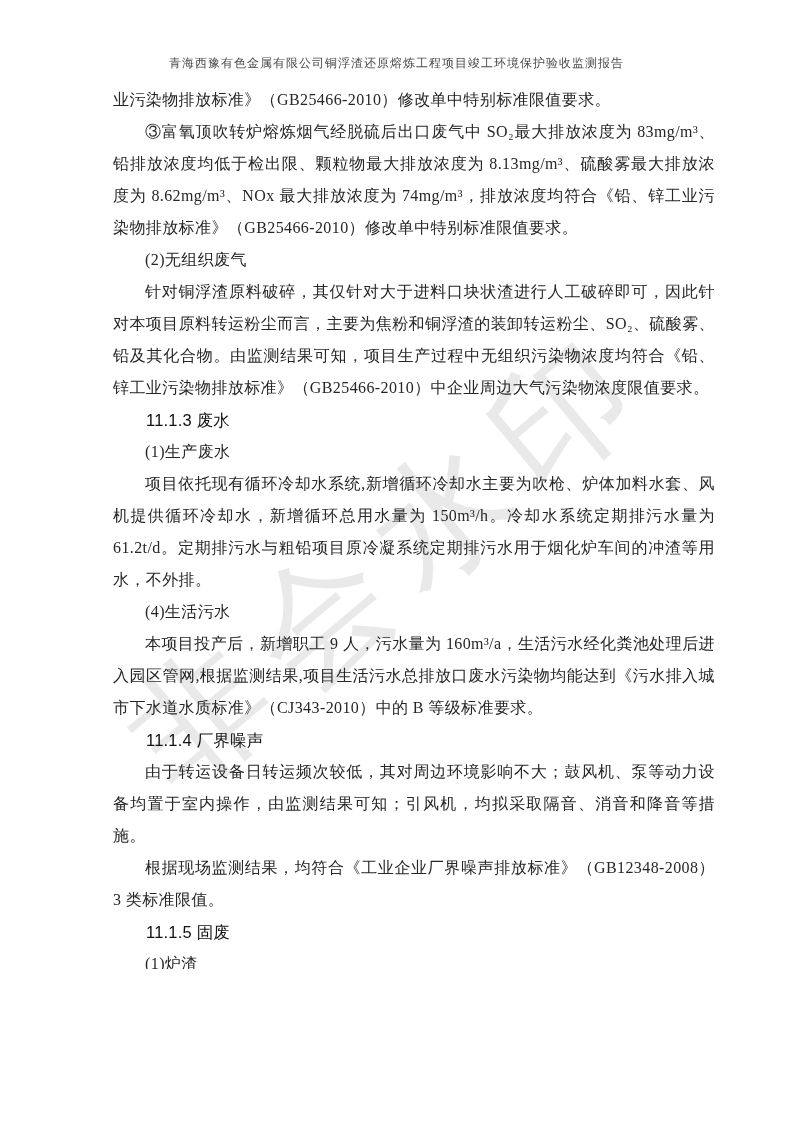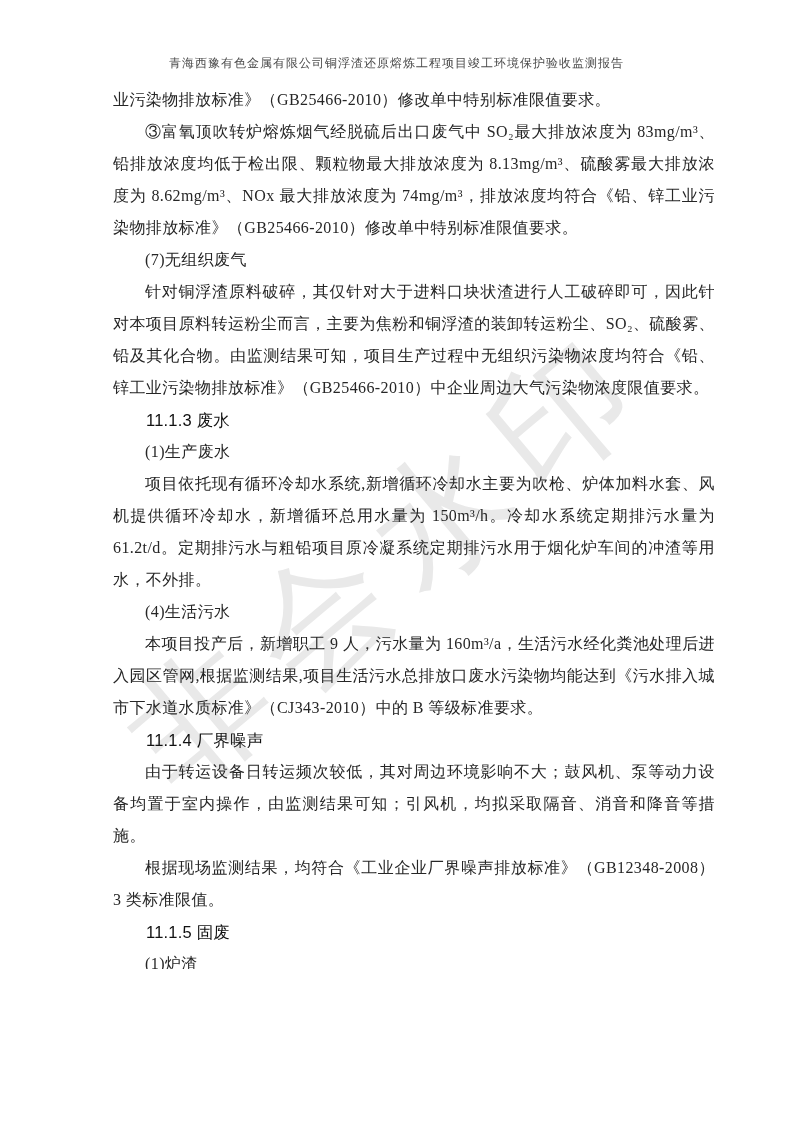--- a/index.html
+++ b/index.html
@@ -75,21 +75,21 @@
 
 <div class="page">
 
   <div class="doc-header">青海西豫有色金属有限公司铜浮渣还原熔炼工程项目竣工环境保护验收监测报告</div>
 
   <div class="watermark">非会水印</div>
 
   <div class="content">
     <div class="para flush">业污染物排放标准》（GB25466-2010）修改单中特别标准限值要求。</div>
     <div class="para">③富氧顶吹转炉熔炼烟气经脱硫后出口废气中 SO₂最大排放浓度为 83mg/m³、铅排放浓度均低于检出限、颗粒物最大排放浓度为 8.13mg/m³、硫酸雾最大排放浓度为 8.62mg/m³、NOx 最大排放浓度为 74mg/m³，排放浓度均符合《铅、锌工业污染物排放标准》（GB25466-2010）修改单中特别标准限值要求。</div>
-    <div class="para">(7)无组织废气</div>
+    <div class="para">(2)无组织废气</div>
     <div class="para">针对铜浮渣原料破碎，其仅针对大于进料口块状渣进行人工破碎即可，因此针对本项目原料转运粉尘而言，主要为焦粉和铜浮渣的装卸转运粉尘、SO₂、硫酸雾、铅及其化合物。由监测结果可知，项目生产过程中无组织污染物浓度均符合《铅、锌工业污染物排放标准》（GB25466-2010）中企业周边大气污染物浓度限值要求。</div>
     <div class="heading">11.1.3 废水</div>
     <div class="para">(1)生产废水</div>
     <div class="para">项目依托现有循环冷却水系统,新增循环冷却水主要为吹枪、炉体加料水套、风机提供循环冷却水，新增循环总用水量为 150m³/h。冷却水系统定期排污水量为 61.2t/d。定期排污水与粗铅项目原冷凝系统定期排污水用于烟化炉车间的冲渣等用水，不外排。</div>
     <div class="para">(4)生活污水</div>
     <div class="para">本项目投产后，新增职工 9 人，污水量为 160m³/a，生活污水经化粪池处理后进入园区管网,根据监测结果,项目生活污水总排放口废水污染物均能达到《污水排入城市下水道水质标准》（CJ343-2010）中的 B 等级标准要求。</div>
     <div class="heading">11.1.4 厂界噪声</div>
     <div class="para">由于转运设备日转运频次较低，其对周边环境影响不大；鼓风机、泵等动力设备均置于室内操作，由监测结果可知；引风机，均拟采取隔音、消音和降音等措施。</div>
     <div class="para">根据现场监测结果，均符合《工业企业厂界噪声排放标准》（GB12348-2008）3 类标准限值。</div>
     <div class="heading">11.1.5 固废</div>

